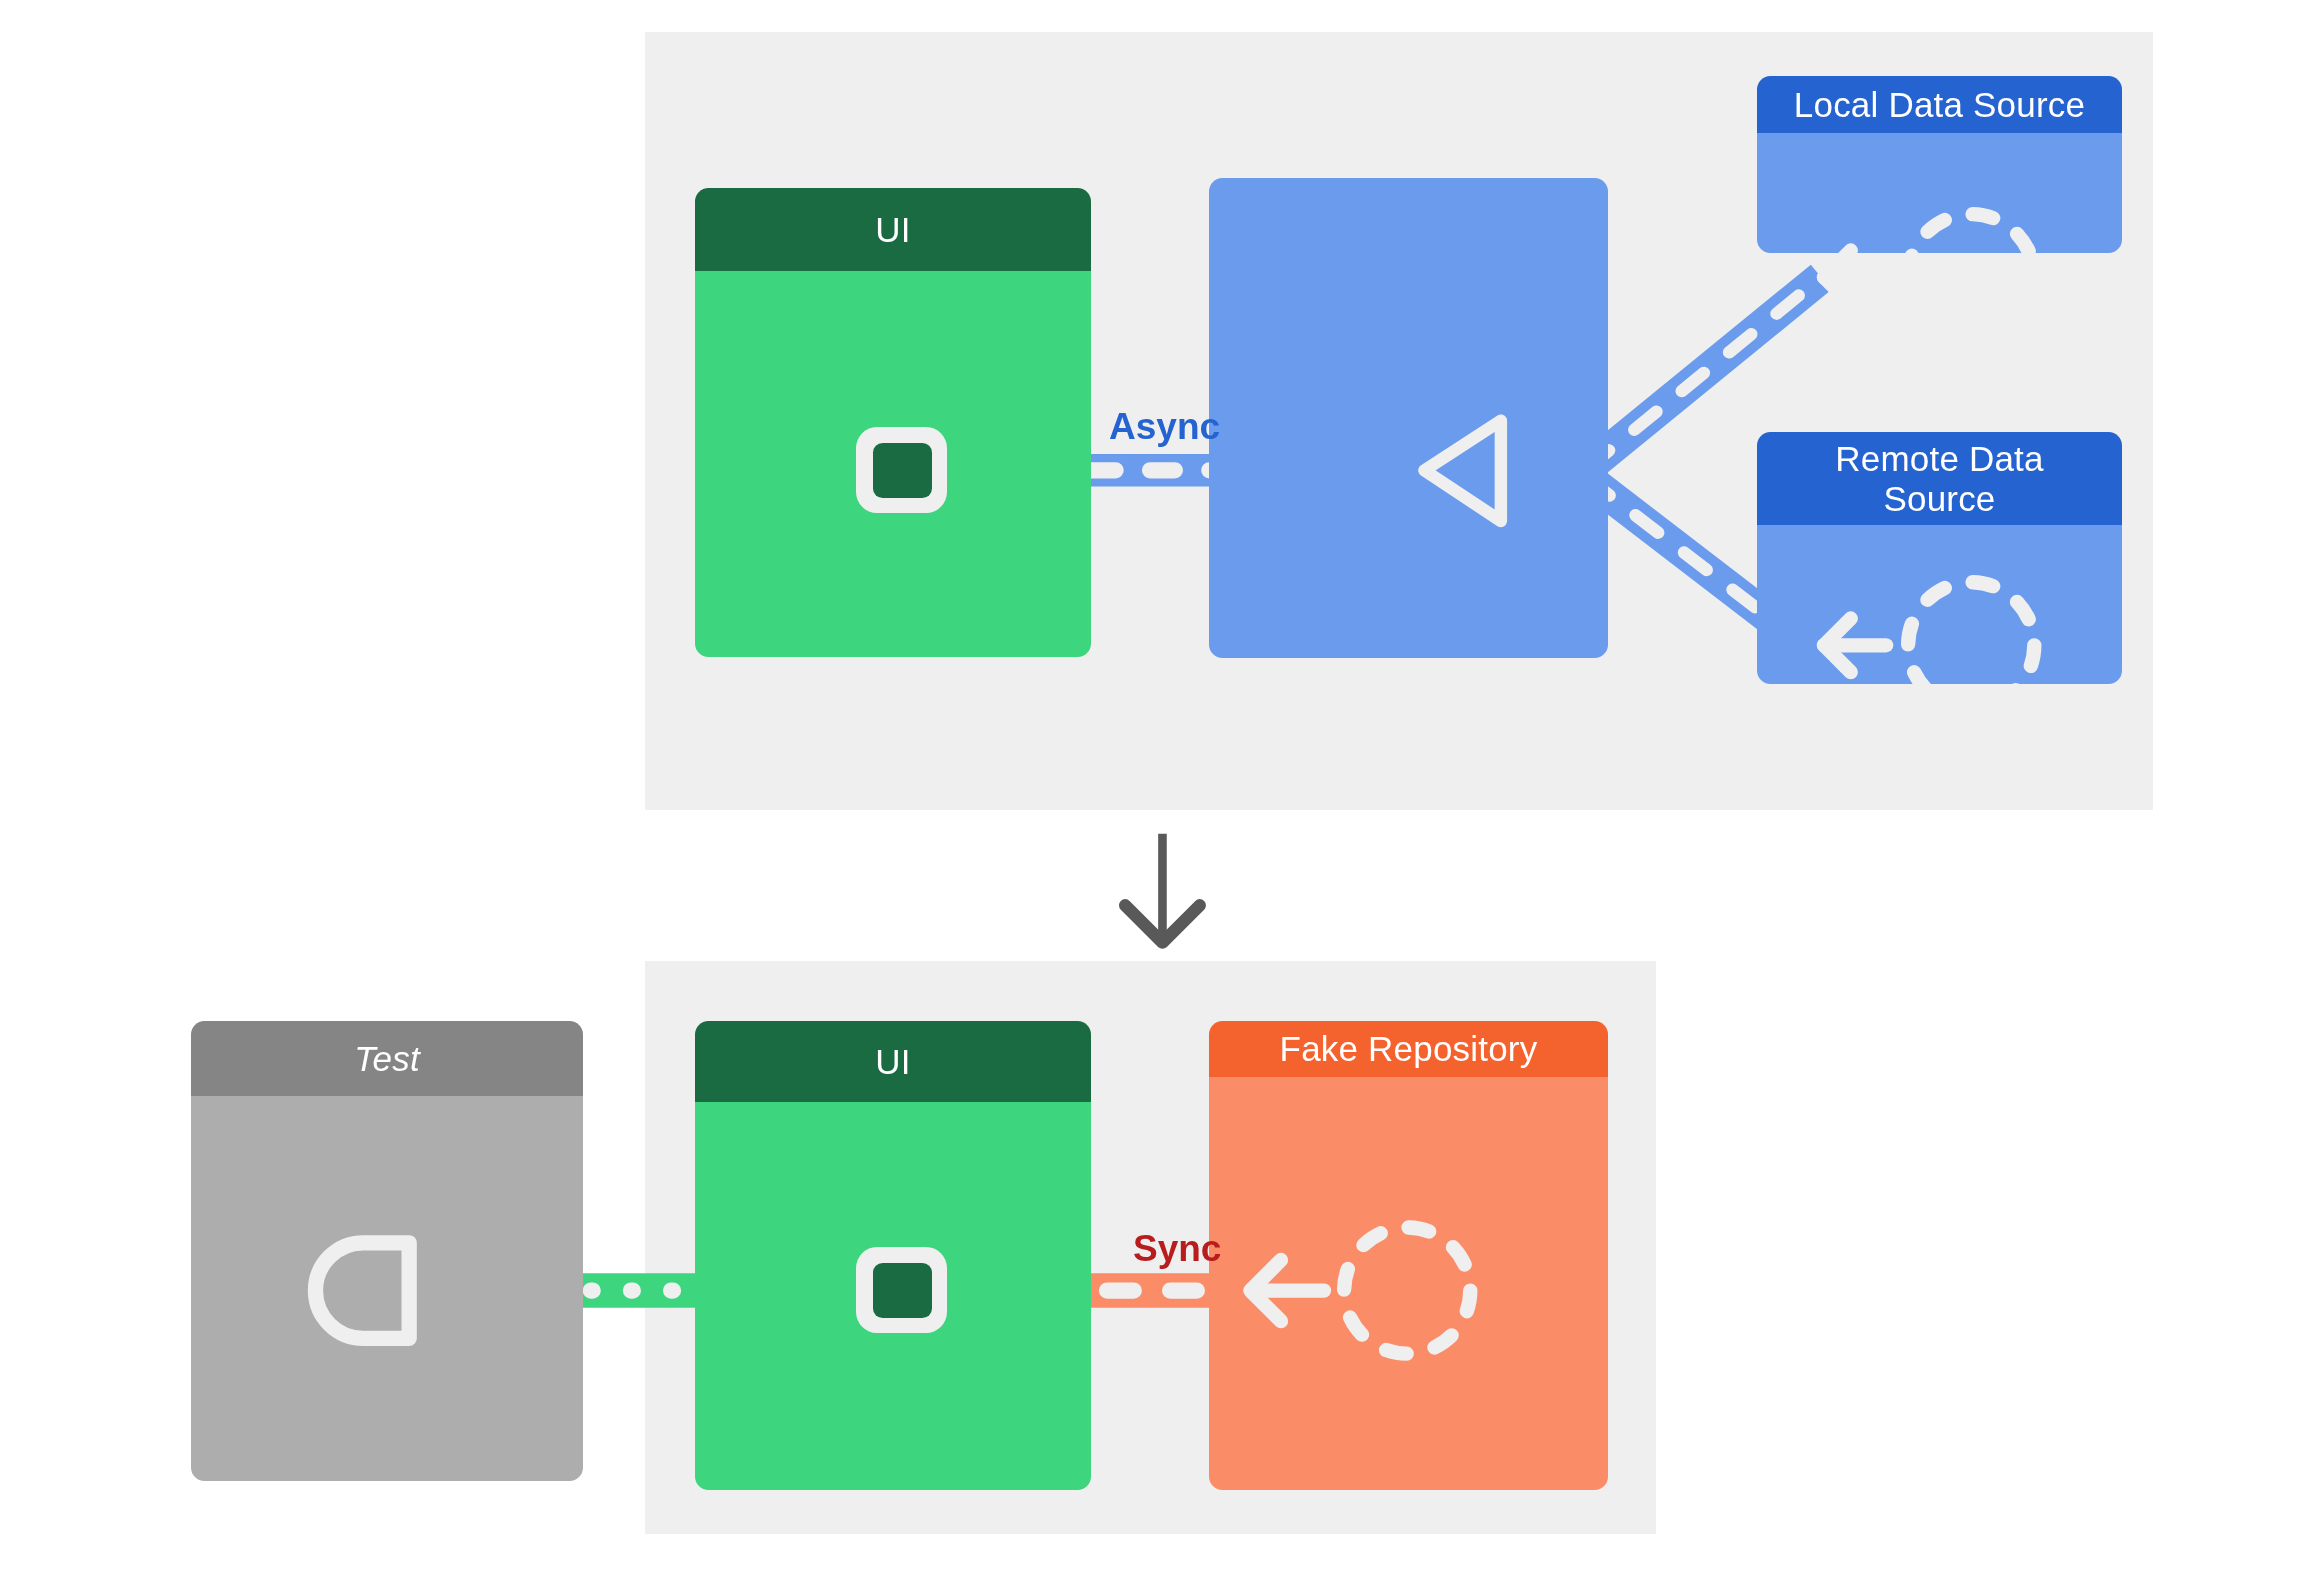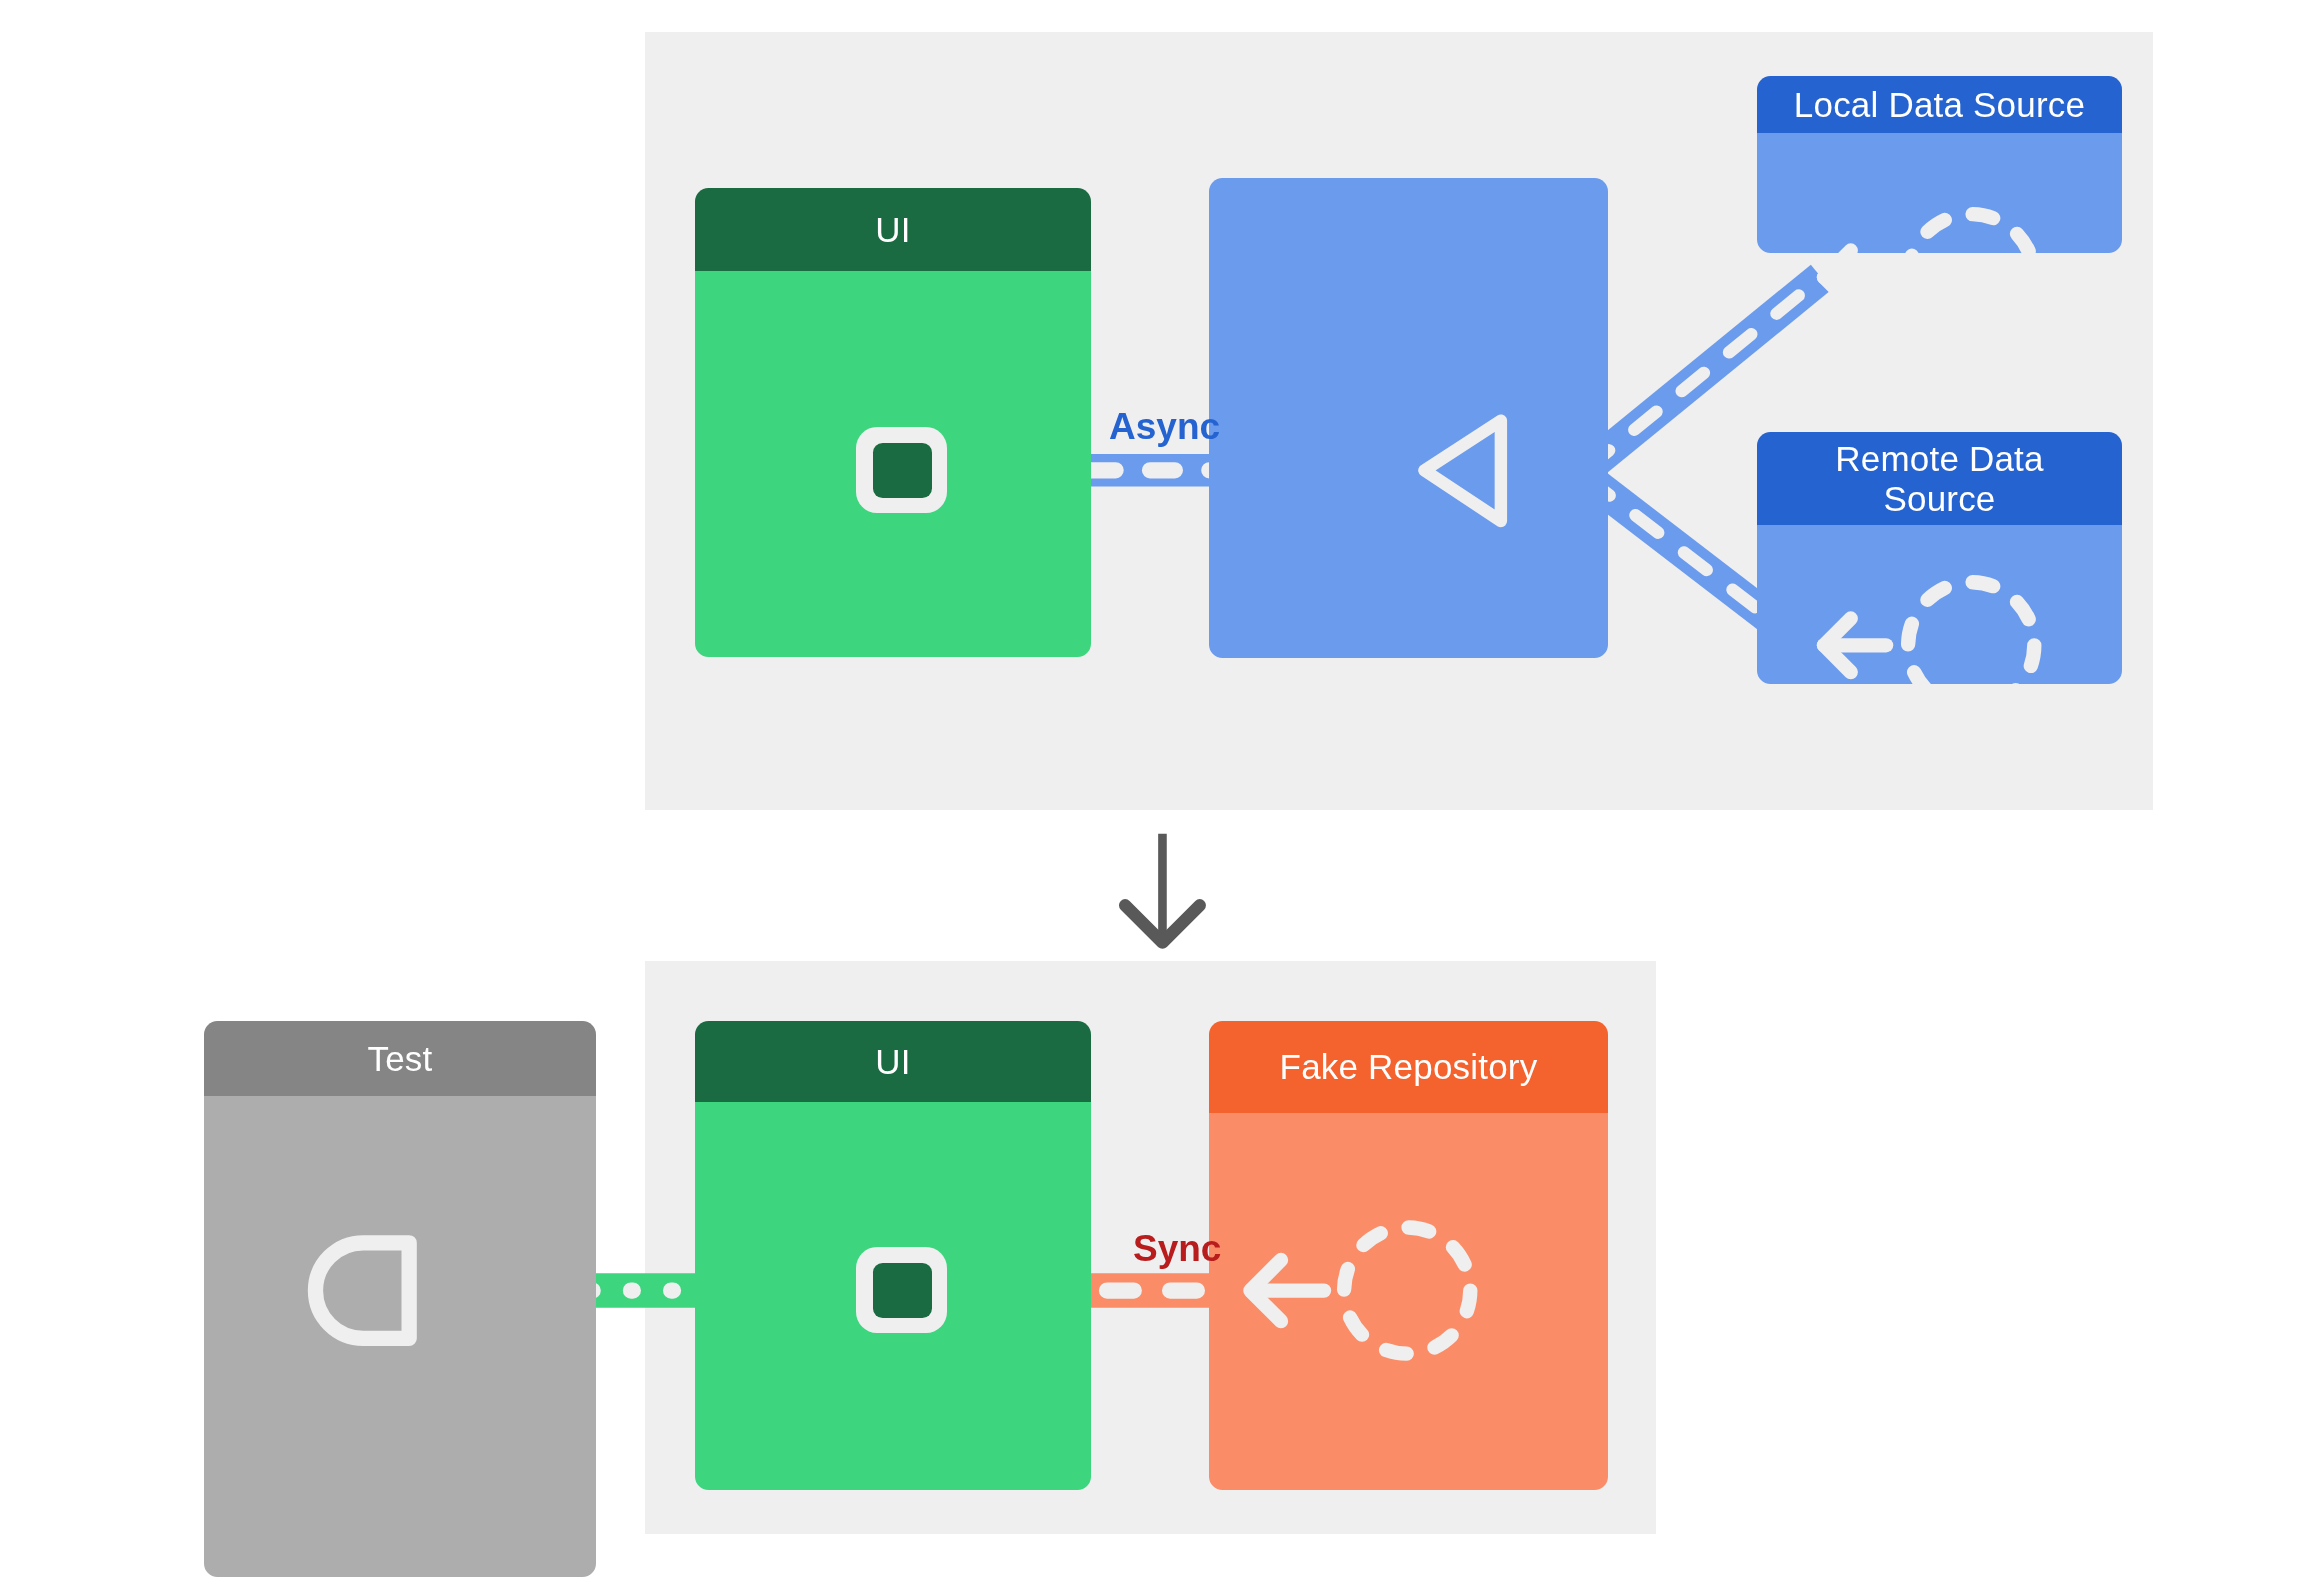--- a/index.html
+++ b/index.html
@@ -109,21 +109,21 @@
 
   <svg class="svg-layer" viewBox="0 0 2430 1659" width="2323" height="1586">
 
     <line x1="420" y1="1350" x2="950" y2="1350" stroke="#3dd67f" stroke-width="36"></line>
     <line x1="450" y1="1350" x2="930" y2="1350" stroke="#efefef" stroke-width="17" stroke-linecap="round" stroke-dasharray="2 40"></line>
 
     <line x1="948" y1="1350" x2="1320" y2="1350" stroke="#fa8d68" stroke-width="36"></line>
     <line x1="960" y1="1350" x2="1280" y2="1350" stroke="#efefef" stroke-width="17" stroke-linecap="round" stroke-dasharray="28 38"></line>
   </svg>
 
-  <div class="node" style="left:204px;top:1021px;width:392px;height:556px;">
+  <div class="node" style="left:191px;top:1021px;width:392px;height:460px;font-style:italic;">
     <div class="hdr" style="background:#858585;height:75px;">
       <span>Test</span>
     </div>
     <div class="body" style="background:#adadad;"></div>
   </div>
 
   <svg class="svg-layer" viewBox="0 0 2430 1659" width="2323" height="1586">
     <path d="M 428 1300 L 380 1300 A 50 50 0 0 0 380 1400 L 428 1400 Z" fill="none" stroke="#efefef" stroke-width="16" stroke-linejoin="round"></path>
   </svg>
 
@@ -132,21 +132,21 @@
       <span>UI</span>
     </div>
     <div class="body" style="background:#3dd67f;"></div>
   </div>
   <div style="position:absolute;left:856px;top:1247px;width:91px;height:86px;
               background:#efefef;border-radius:21px;"></div>
   <div style="position:absolute;left:873px;top:1263px;width:59px;height:55px;
               background:#1b6b42;border-radius:9.6px;"></div>
 
   <div class="node" style="left:1209px;top:1021px;width:399px;height:469px;">
-    <div class="hdr" style="background:#f4622e;height:92px;align-items:center;">
+    <div class="hdr" style="background:#f4622e;height:56px;align-items:center;">
       <span>Fake Repository</span>
     </div>
     <div class="body" style="background:#fa8d68;"></div>
   </div>
   <svg class="svg-layer" viewBox="0 0 2430 1659" width="2323" height="1586">
     <g>
       <circle cx="1472" cy="1350" r="66" fill="none" stroke="#efefef" stroke-width="15" stroke-linecap="round" stroke-dasharray="22 30"></circle>
     </g>
     <g>
       <line x1="1385" y1="1350" x2="1310" y2="1350" stroke="#efefef" stroke-width="15" stroke-linecap="round"></line>

